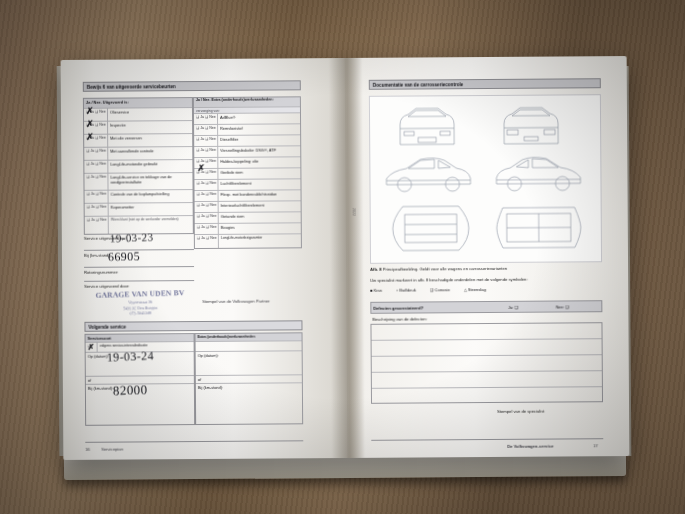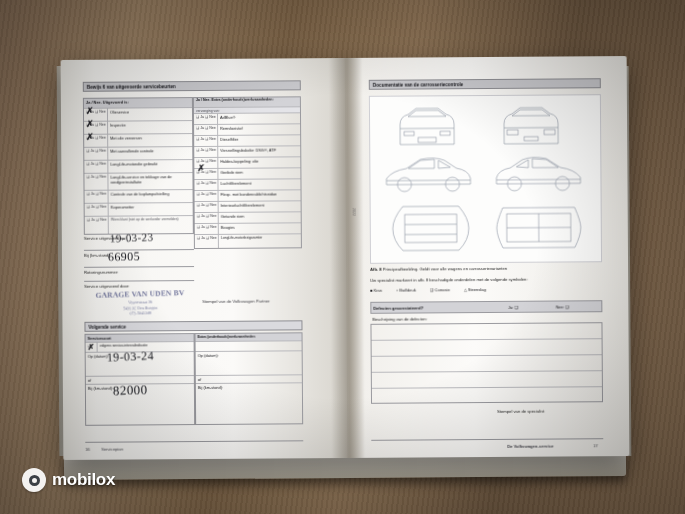--- a/index.html
+++ b/index.html
@@ -416,19 +416,13 @@
       <div class="footline" style="left:24px;bottom:18px;width:232px;"></div>
       <div class="footer" style="left:160px;font-weight:bold;">De Volkswagen-service</div>
       <div class="footer" style="left:246px;">17</div>
     </div>
 
     <div class="gutter"></div>
   </div>
 
   <div class="vignette"></div>
 
-  <div class="wm">
-    <div class="dot">
-        <span></span>
-      </div>
-    <div class="txt">mobilox</div>
-  </div>
 </div>
 
 </body></html>

